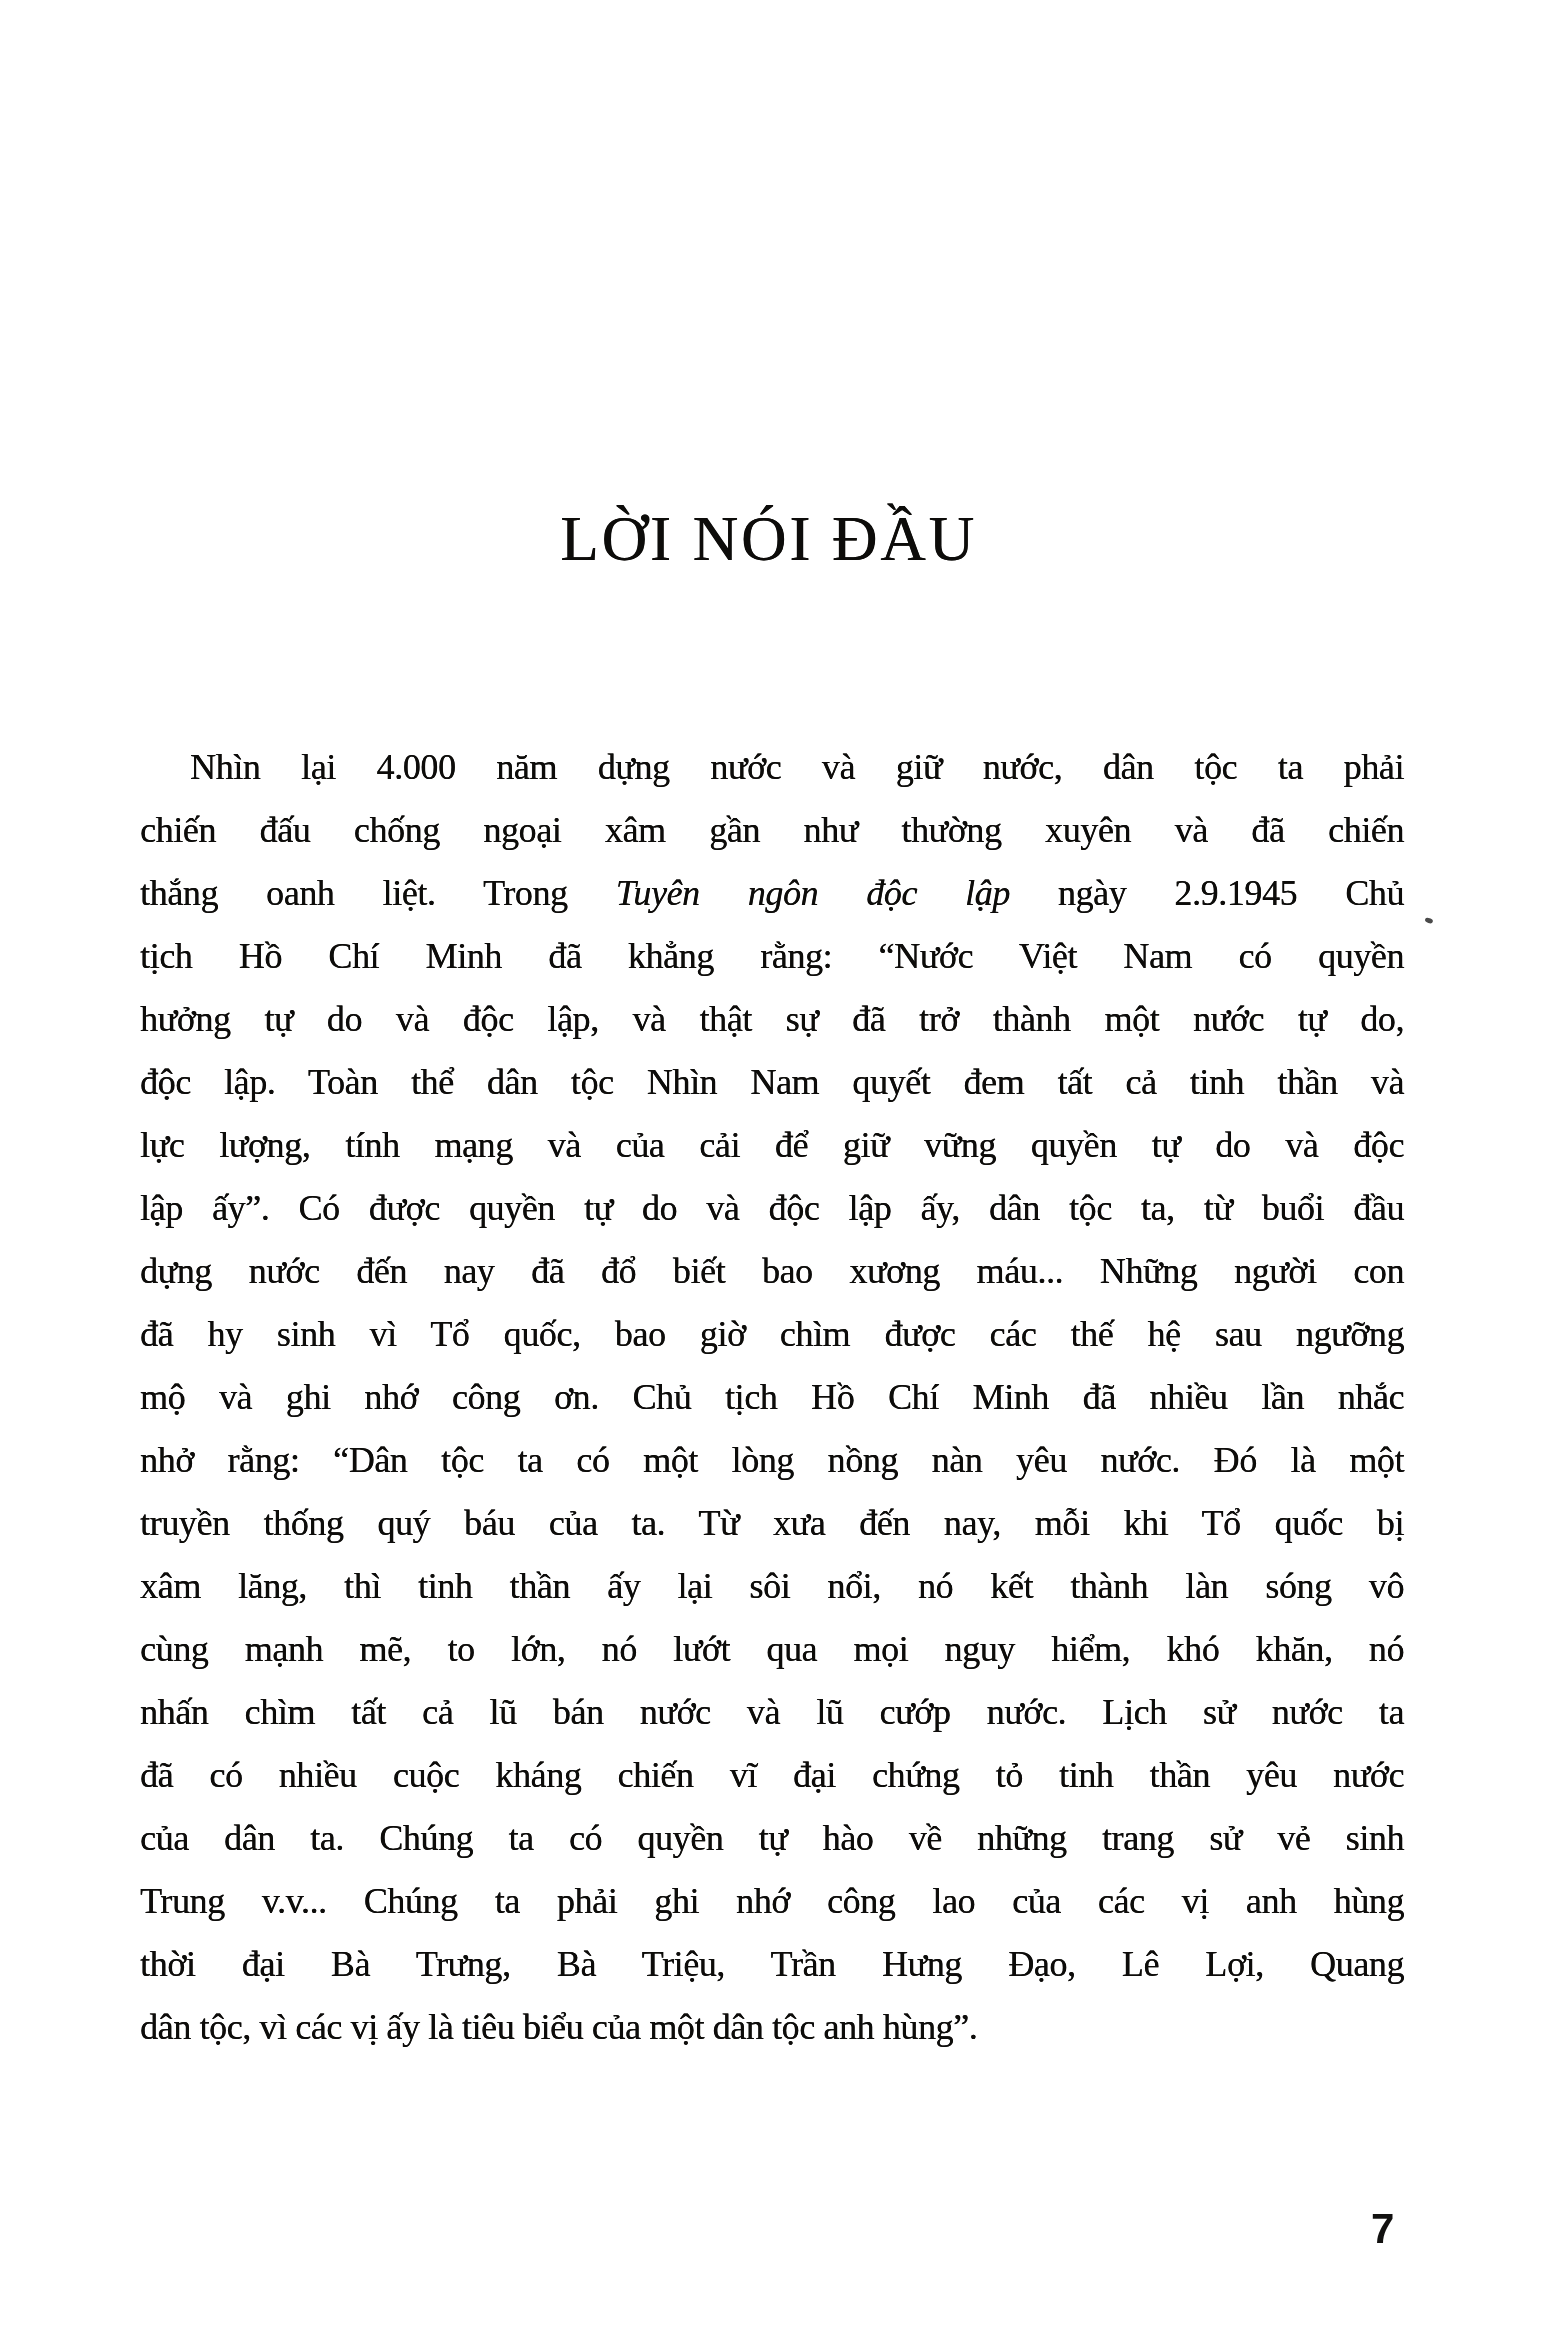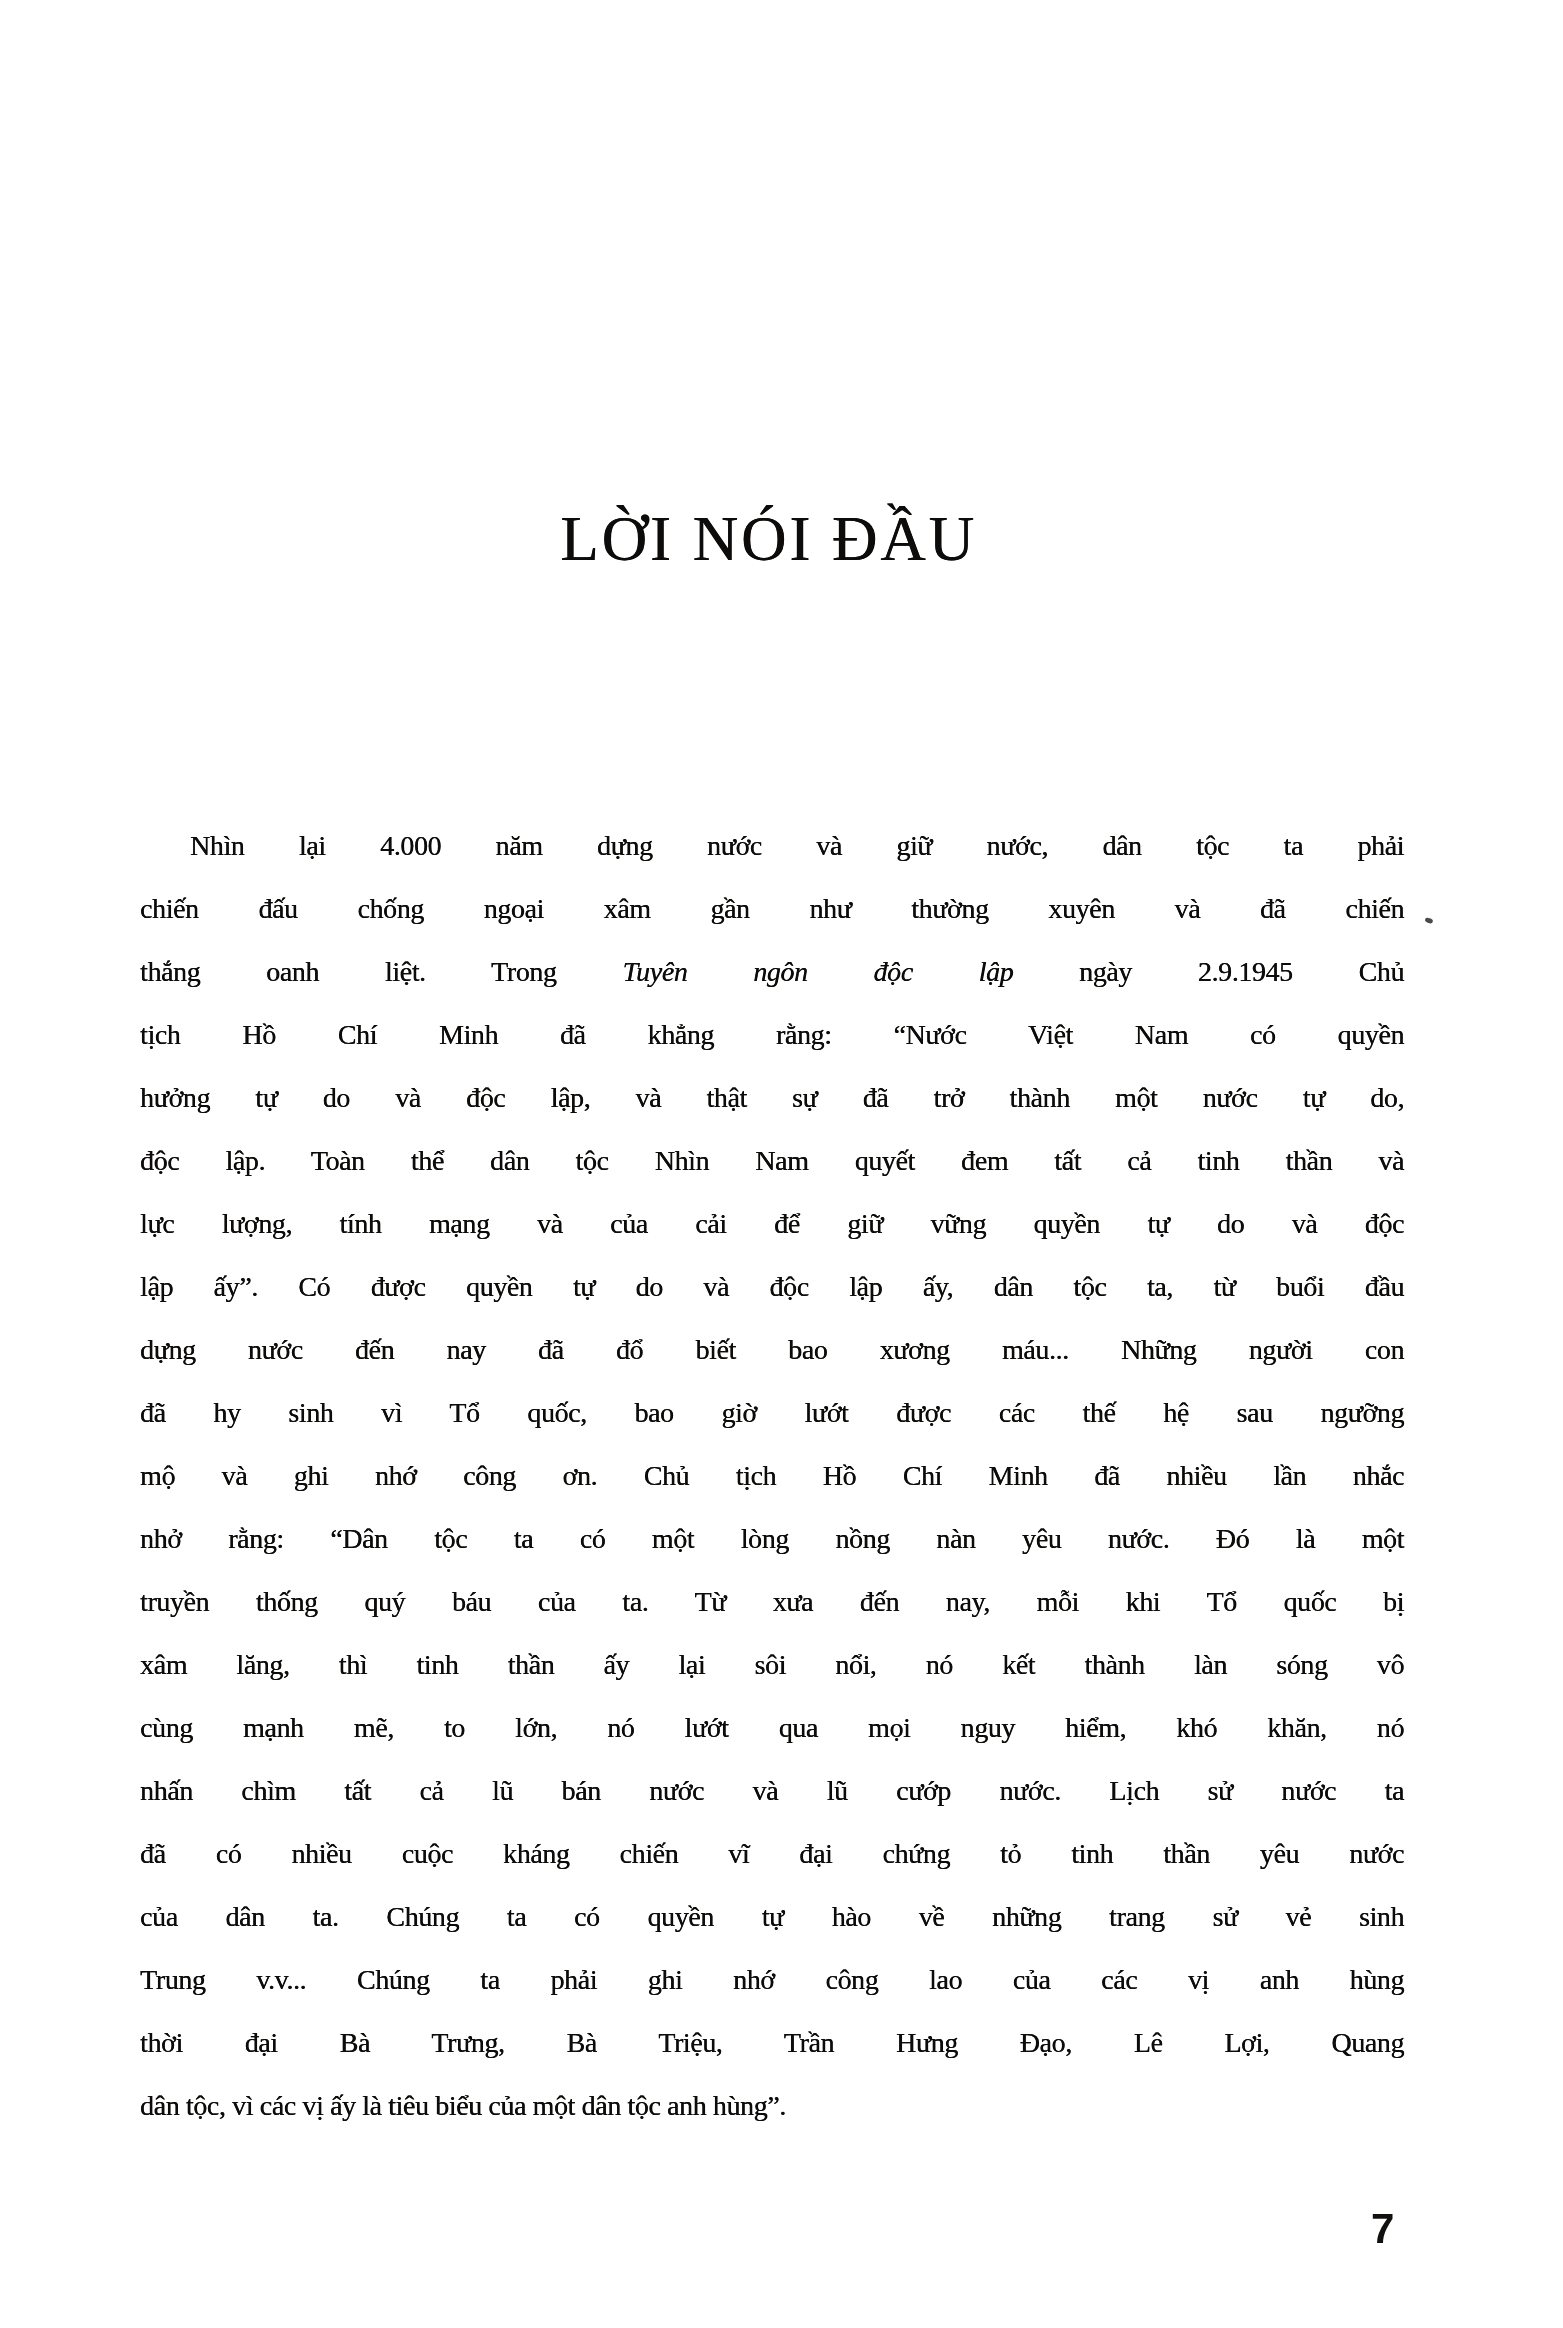--- a/index.html
+++ b/index.html
@@ -26,24 +26,24 @@
     font-size: 63px;
     line-height: 63px;
     font-weight: 500;
     letter-spacing: 2.9px;
     white-space: nowrap;
     text-shadow: 0.4px 0 0 currentColor;
   }
   .body-text {
     position: absolute;
     left: 140px;
-    top: 814px;
+    top: 736px;
     width: 1264px;
     font-family: "Liberation Serif", "DejaVu Serif", serif;
-    font-size: 28px;
+    font-size: 36px;
     line-height: 63px;
     letter-spacing: -0.4px;
     color: #0d0c0a;
     text-shadow: 0.3px 0 0 currentColor;
   }
   .body-text .line {
     text-align: justify;
     text-align-last: justify;
     hyphens: none;
   }
@@ -87,21 +87,21 @@
   <div class="body-text">
       <div class="line indent"><span>Nhìn lại 4.000 năm dựng nước và giữ nước, dân tộc ta phải</span></div>
       <div class="line"><span>chiến đấu chống ngoại xâm gần như thường xuyên và đã chiến</span></div>
       <div class="line"><span>thắng oanh liệt. Trong </span><i>Tuyên ngôn độc lập</i><span> ngày 2.9.1945 Chủ</span></div>
       <div class="line"><span>tịch Hồ Chí Minh đã khẳng rằng: “Nước Việt Nam có quyền</span></div>
       <div class="line"><span>hưởng tự do và độc lập, và thật sự đã trở thành một nước tự do,</span></div>
       <div class="line"><span>độc lập. Toàn thể dân tộc Nhìn Nam quyết đem tất cả tinh thần và</span></div>
       <div class="line"><span>lực lượng, tính mạng và của cải để giữ vững quyền tự do và độc</span></div>
       <div class="line"><span>lập ấy”. Có được quyền tự do và độc lập ấy, dân tộc ta, từ buổi đầu</span></div>
       <div class="line"><span>dựng nước đến nay đã đổ biết bao xương máu... Những người con</span></div>
-      <div class="line"><span>đã hy sinh vì Tổ quốc, bao giờ lướt được các thế hệ sau ngưỡng</span></div>
+      <div class="line"><span>đã hy sinh vì Tổ quốc, bao giờ chìm được các thế hệ sau ngưỡng</span></div>
       <div class="line"><span>mộ và ghi nhớ công ơn. Chủ tịch Hồ Chí Minh đã nhiều lần nhắc</span></div>
       <div class="line"><span>nhở rằng: “Dân tộc ta có một lòng nồng nàn yêu nước. Đó là một</span></div>
       <div class="line"><span>truyền thống quý báu của ta. Từ xưa đến nay, mỗi khi Tổ quốc bị</span></div>
       <div class="line"><span>xâm lăng, thì tinh thần ấy lại sôi nổi, nó kết thành làn sóng vô</span></div>
       <div class="line"><span>cùng mạnh mẽ, to lớn, nó lướt qua mọi nguy hiểm, khó khăn, nó</span></div>
       <div class="line"><span>nhấn chìm tất cả lũ bán nước và lũ cướp nước. Lịch sử nước ta</span></div>
       <div class="line"><span>đã có nhiều cuộc kháng chiến vĩ đại chứng tỏ tinh thần yêu nước</span></div>
       <div class="line"><span>của dân ta. Chúng ta có quyền tự hào về những trang sử vẻ sinh</span></div>
       <div class="line"><span>Trung v.v... Chúng ta phải ghi nhớ công lao của các vị anh hùng</span></div>
       <div class="line"><span>thời đại Bà Trưng, Bà Triệu, Trần Hưng Đạo, Lê Lợi, Quang</span></div>

